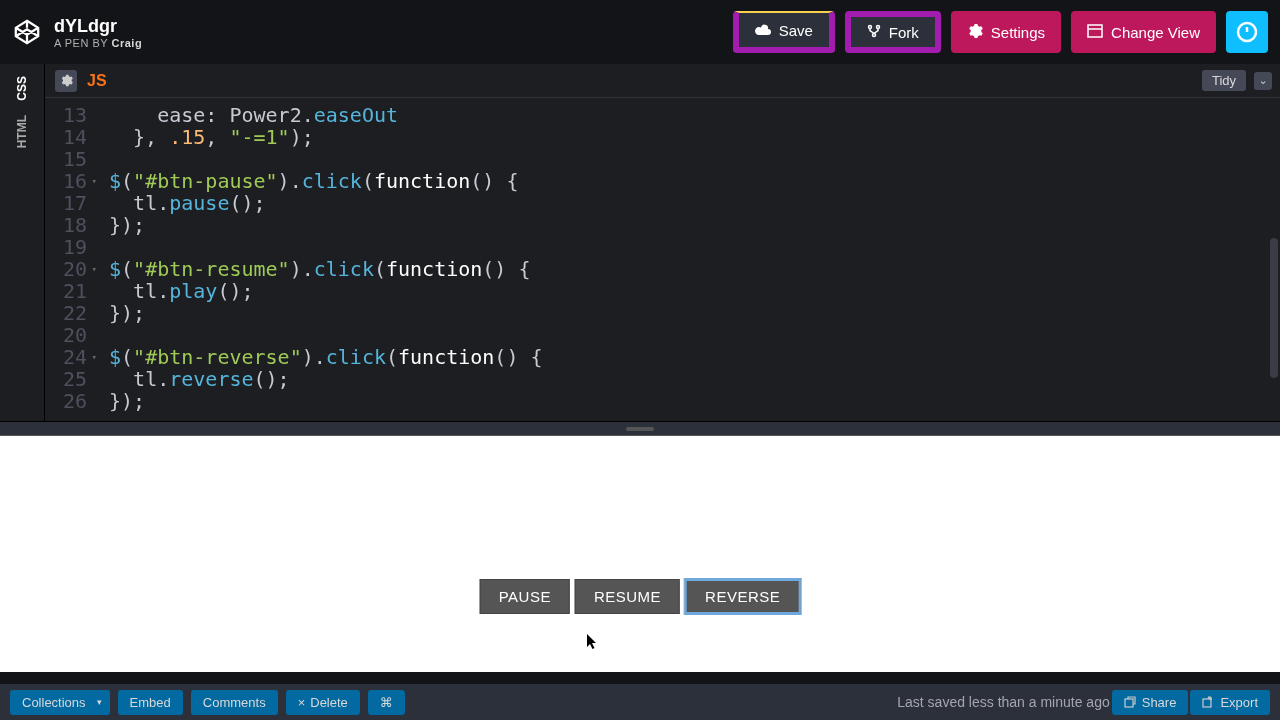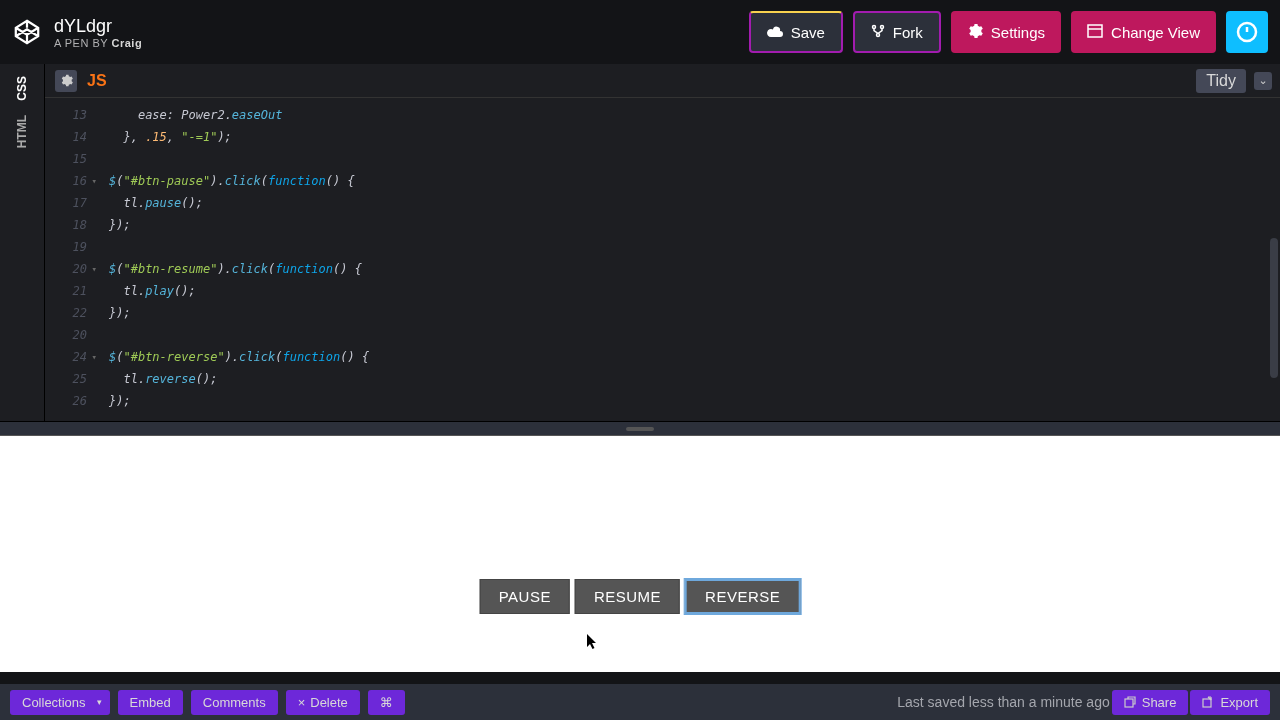--- a/index.html
+++ b/index.html
@@ -3,68 +3,68 @@
 <meta charset="utf-8">
 <style>
 * { margin: 0; padding: 0; box-sizing: border-box; }
 body { font-family: -apple-system, BlinkMacSystemFont, "Segoe UI", Arial, sans-serif; background: #131417; color: #fff; width: 1280px; height: 720px; overflow: hidden; position: relative; }
 
 
 .header { display: flex; align-items: center; justify-content: space-between; height: 64px; padding: 0 12px; background: #131417; }
 .header-left { display: flex; align-items: center; gap: 12px; }
 .logo-box { width: 30px; height: 30px; display: flex; align-items: center; justify-content: center; }
 .pen-info { display: flex; flex-direction: column; }
-.pen-title { font-size: 18px; font-weight: 400; color: #fff; }
+.pen-title { font-size: 18px; font-weight: 700; color: #fff; }
 .pen-author { font-size: 11px; color: #b1b1b3; letter-spacing: 0.5px; }
 .pen-author b { font-weight: 700; color: #d8d8d8; }
 .header-right { display: flex; align-items: center; gap: 10px; padding-left: 48px; }
 .hbtn { background: #be185d; border: none; color: #fff; font-size: 15px; padding: 0 16px; height: 42px; border-radius: 4px; display: flex; align-items: center; gap: 8px; cursor: pointer; }
 .hbtn.save { border-top: 2px solid #f8d24f; }
-.hbtn.fork, .hbtn.save { background: #2c303a; border: 2px solid #a21caf; }
+.hbtn.fork, .hbtn.save { background: #2c303a; border: 6px solid #a21caf; }
 .hbtn.save { border-top: 2px solid #f8d24f; }
 .avatar { width: 42px; height: 42px; border-radius: 4px; background: #0ebeff; display: flex; align-items: center; justify-content: center; }
 
 
 .editor-wrap { position: relative; height: 357px; display: flex; }
 .side-tabs { width: 45px; background: #1d1e22; display: flex; flex-direction: column; align-items: center; padding-top: 8px; gap: 6px; border-right: 1px solid #000; }
 .side-tab { writing-mode: vertical-rl; transform: rotate(180deg); font-size: 12px; font-weight: bold; color: #aaa; padding: 4px 2px; cursor: pointer; }
 .side-tab.active { color: #fff; }
 .editor-main { flex: 1; background: #1d1e22; display: flex; flex-direction: column; }
 .editor-header { height: 34px; background: #1d1e22; border-bottom: 1px solid #333; display: flex; align-items: center; padding: 0 10px; gap: 10px; position: relative; }
 .gear-btn { width: 22px; height: 22px; background: #444857; border-radius: 3px; display: flex; align-items: center; justify-content: center; cursor: pointer; }
 .editor-label { font-size: 16px; font-weight: bold; color: #f97316; }
 .editor-header-right { position: absolute; right: 8px; display: flex; align-items: center; gap: 8px; }
-.tidy-btn { background: #444857; color: #d9d9d9; font-size: 16px; padding: 3px 10px; border-radius: 3px; cursor: pointer; }
+.tidy-btn { background: #444857; color: #d9d9d9; font-size: 13px; padding: 3px 10px; border-radius: 3px; cursor: pointer; }
 .chev-btn { width: 18px; height: 18px; background: #444857; border-radius: 3px; display: flex; align-items: center; justify-content: center; cursor: pointer; font-size: 11px; color:#ccc; }
-.code-area { flex: 1; display: flex; font-family: 'Menlo', 'Consolas', monospace; font-size: 12px; line-height: 22px; overflow: hidden; position: relative; font-style: italic; }
+.code-area { flex: 1; display: flex; font-family: 'Menlo', 'Consolas', monospace; font-size: 20px; line-height: 22px; overflow: hidden; position: relative; }
 .gutter { width: 50px; text-align: right; color: #4d515e; padding-right: 8px; padding-top: 6px; user-select: none; }
 .gutter .ln { height: 22px; position: relative; }
 .gutter .fold::after { content: "▾"; position: absolute; right: -10px; font-size: 9px; color: #666; }
 .code { flex: 1; padding-top: 6px; padding-left: 14px; white-space: pre; color: #c7c9d3; }
 .code .s-key { color: #c7c9d3; }
 .code .s-str { color: #9fca56; }
 .code .s-num { color: #fdba74; }
 .code .s-fn { color: #55b5db; }
-.code .s-id { color: #0ea5e9; }
+.code .s-id { color: #ffffff; }
 .scroll-ind { position: absolute; right: 2px; top: 140px; width: 8px; height: 140px; background: #3a3d46; border-radius: 4px; }
 
 
 .resizer { height: 15px; background: #2c303a; border-top: 1px solid #000; border-bottom: 1px solid #555; position: relative; cursor: row-resize; }
 .resizer::after { content: ""; position: absolute; left: 50%; top: 5px; transform: translateX(-50%); width: 28px; height: 4px; background: #555; border-radius: 2px; }
 
 
 .preview { height: 236px; background: #fff; position: relative; }
 .preview-buttons { position: absolute; left: 50%; top: 143px; transform: translateX(-50%); display: flex; gap: 5px; }
 .pbtn { background: #555; color: #fff; font-size: 15px; letter-spacing: 0.5px; padding: 7px 18px; border: 1px solid #444; cursor: pointer; font-family: Arial, sans-serif; }
 .pbtn.focused { border: 2px solid #6ea8dc; outline: 1px solid #6ea8dc; }
 .cursor { position: absolute; left: 587px; top: 198px; font-size: 14px; color: #000; }
 
 
 .footer { position: absolute; bottom: 0; left: 0; right: 0; height: 36px; background: #2c303a; display: flex; align-items: center; padding: 0 10px; gap: 8px; }
-.footer .fbtn { background: #6d28d9; color: #d8d8d8; font-size: 13px; padding: 5px 12px; border-radius: 3px; cursor: pointer; display: flex; align-items: center; gap: 5px; }
+.footer .fbtn { background: #0369a1; color: #d8d8d8; font-size: 13px; padding: 5px 12px; border-radius: 3px; cursor: pointer; display: flex; align-items: center; gap: 5px; }
 .footer .collections { padding-right: 24px; position: relative; }
 .footer .collections::after { content: "▾"; position: absolute; right: 8px; font-size: 9px; }
 .footer-right { margin-left: auto; display: flex; align-items: center; gap: 2px; }
 .save-status { color: #a4a6ad; font-size: 14px; }
 .icon-sm { width:13px; height:13px; display:inline-block; }
 </style>
 </head>
 <body>
 
 <div class="header">

